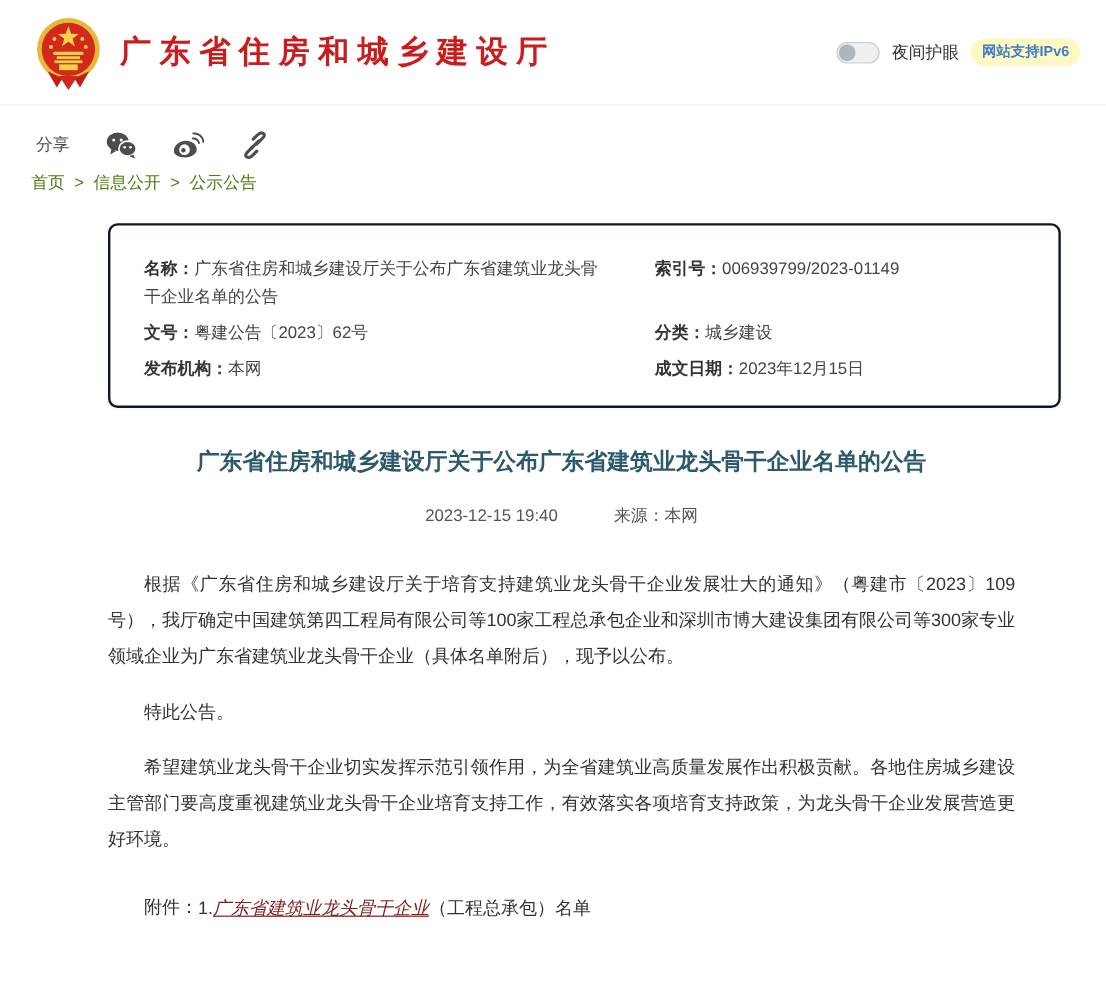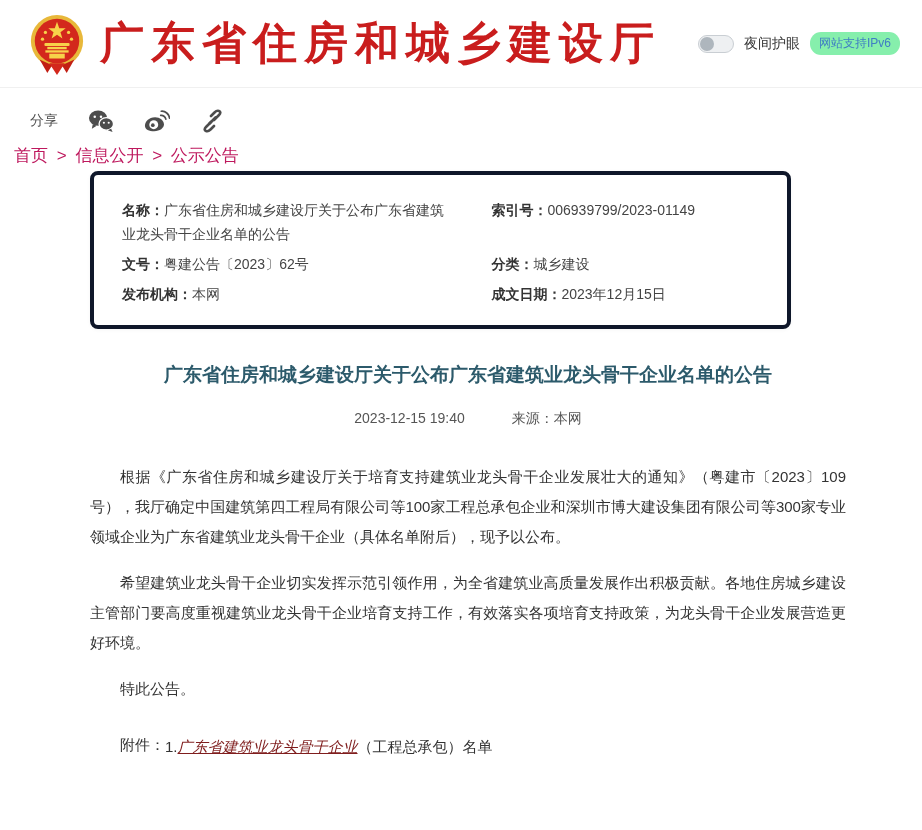--- a/index.html
+++ b/index.html
@@ -2,52 +2,52 @@
 <html><head>
 <meta charset="utf-8">
 <style>
   * { margin:0; padding:0; box-sizing:border-box; }
   html,body { width:922px; background:#fff; font-family:"Liberation Sans","DejaVu Sans",sans-serif; }
   body { height:830px; position:relative; overflow:hidden; color:#333; }
 
   
   .site-header { height:88px; background:#fff; border-bottom:1px solid #f0f0f0; display:flex; align-items:center; padding:0 22px 0 28px; }
   .emblem { width:58px; height:62px; flex:0 0 auto; }
-  .site-title { font-size:44px; font-weight:bold; color:#c91d1d; letter-spacing:7px; margin-left:14px; white-space:nowrap; }
+  .site-title { font-size:26px; font-weight:bold; color:#c91d1d; letter-spacing:7px; margin-left:14px; white-space:nowrap; }
   .header-right { margin-left:auto; display:flex; align-items:center; gap:10px; }
   .toggle { width:36px; height:18px; border-radius:9px; background:#eef0f2; border:1px solid #c9ced3; position:relative; cursor:pointer; }
   .toggle .knob { position:absolute; left:1px; top:1px; width:14px; height:14px; border-radius:50%; background:#aeb6bd; }
   .night-label { font-size:14px; color:#333; }
-  .ipv6-badge { background:#86efac; color:#3f7dc4; font-size:12px; font-weight:normal; padding:3px 9px; border-radius:11px; white-space:nowrap; }
+  .ipv6-badge { background:#fef9c3; color:#3f7dc4; font-size:12px; font-weight:bold; padding:3px 9px; border-radius:11px; white-space:nowrap; }
 
   
   .toolbar { display:flex; align-items:center; padding:20px 30px 0 30px; height:46px; }
   .share-group { display:flex; align-items:center; gap:30px;font-family:Liberation Mono, monospace; }
   .share-label { font-size:14px; color:#4d4d4d; }
   .tool-icon { width:26px; height:26px; display:inline-flex; align-items:center; justify-content:center; cursor:pointer; }
   .toolbar-right { margin-left:auto; display:flex; align-items:center; gap:10px; }
   .fs-icon { font-weight:bold; line-height:1; }
   .fs-icon .t-small { color:#e09090; font-size:13px; }
   .fs-icon .t-big { color:#c62222; font-size:21px; }
   .fs-label { font-size:14px; color:#333; margin-right:4px; }
   .fs-opt { font-size:15px; color:#3f6fa8; cursor:pointer; padding:0 3px; }
   .fs-opt.selected { color:#222; background:#ebebeb; border-radius:50%; width:26px; height:26px; display:inline-flex; align-items:center; justify-content:center; padding:0; }
   .trad-group { display:flex; align-items:center; gap:4px; margin-left:28px; cursor:pointer; }
   .trad-t { color:#2a9d9f; font-size:21px; font-weight:bold; line-height:1; }
   .trad-label { font-size:15px; color:#333; }
   .print-group { display:flex; align-items:center; gap:5px; margin-left:36px; cursor:pointer; }
   .print-label { font-size:15px; color:#333; }
 
   
-  .breadcrumb { padding:10px 30px 0 14px; font-size:17px; color:#be185d; }
+  .breadcrumb { padding:10px 30px 0 26px; font-size:14px; color:#4d7c0f; }
   .breadcrumb span { margin-right:4px; }
   .crumb { cursor:pointer; }
 
   
-  .doc-card { width:701px; margin:4px 0 0 90px; background:#fff; border:4px solid #0f172a; border-radius:8px; box-shadow:0 1px 4px rgba(0,0,0,0.04); padding:20px 28px 16px 28px; }
+  .doc-card { width:794px; margin:24px 0 0 90px; background:#fff; border:2px solid #0f172a; border-radius:8px; box-shadow:0 1px 4px rgba(0,0,0,0.04); padding:20px 28px 16px 28px; }
   .doc-grid { display:grid; grid-template-columns:58% 42%; }
   .doc-cell { font-size:14px; line-height:24px; padding:3px 0; color:#444; }
   .doc-label { font-weight:bold; color:#333; }
 
   
   .article { width:756px; margin:0 auto 0 90px; }
   .article-title { margin-top:32px; text-align:center; font-size:19px; font-weight:bold; color:#2c5a6b; line-height:1.5; }
   .article-meta { margin-top:20px; text-align:center; font-size:14px; color:#555; }
   .article-meta .time { margin-right:43px; }
   .article-body { margin-top:34px; font-size:15px; line-height:30px; color:#333; text-align:justify; }
@@ -155,22 +155,22 @@
 </div>
 
 <div class="article">
   <h1 class="article-title">广东省住房和城乡建设厅关于公布广东省建筑业龙头骨干企业名单的公告</h1>
   <div class="article-meta">
     <span class="time">2023-12-15 19:40</span>
     <span>来源：本网</span>
   </div>
   <div class="article-body">
     <p>根据《广东省住房和城乡建设厅关于培育支持建筑业龙头骨干企业发展壮大的通知》（粤建市〔2023〕109号），我厅确定中国建筑第四工程局有限公司等100家工程总承包企业和深圳市博大建设集团有限公司等300家专业领域企业为广东省建筑业龙头骨干企业（具体名单附后），现予以公布。</p>
+    <p>特此公告。</p>
     <p>希望建筑业龙头骨干企业切实发挥示范引领作用，为全省建筑业高质量发展作出积极贡献。各地住房城乡建设主管部门要高度重视建筑业龙头骨干企业培育支持工作，有效落实各项培育支持政策，为龙头骨干企业发展营造更好环境。</p>
-    <p>特此公告。</p>
   </div>
   <div class="attachments">
     <span class="att-label">附件：</span>
     <span class="att-list">
       <div class="att-item">
         <span>1.</span><span class="att-link">广东省建筑业龙头骨干企业</span><span>（工程总承包）名单</span>
       </div>
     </span>
   </div>
 

